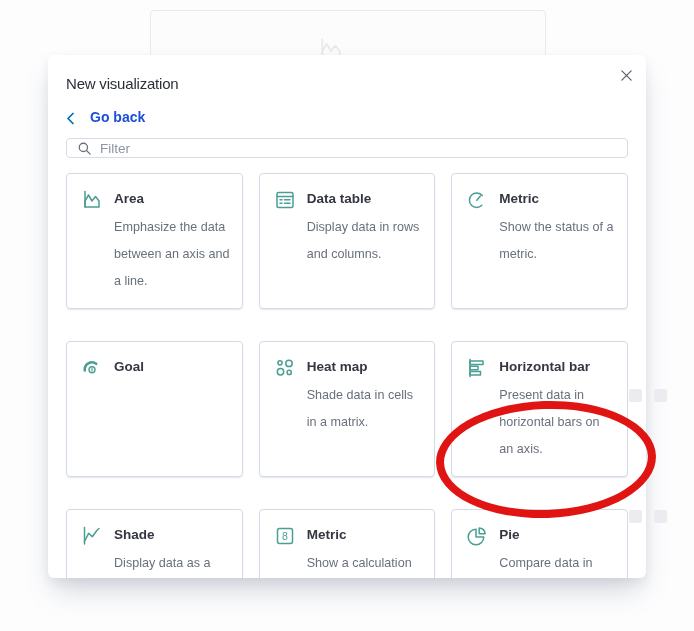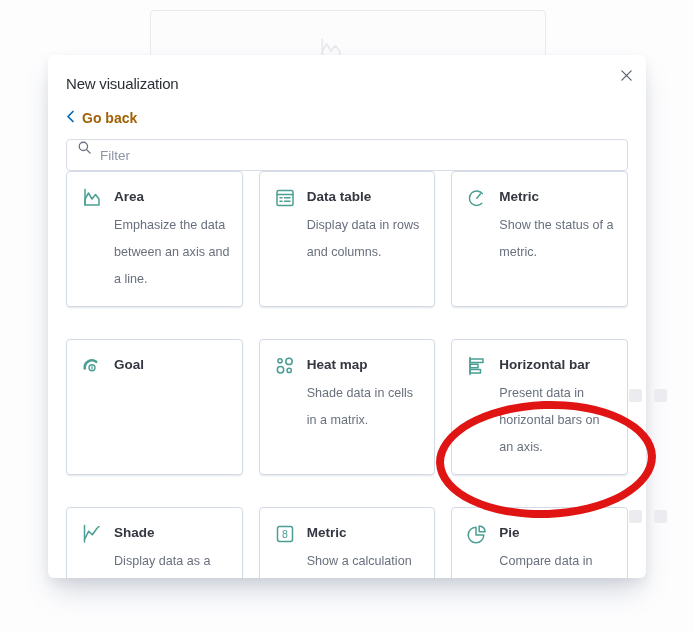--- a/index.html
+++ b/index.html
@@ -24,28 +24,28 @@
     box-shadow:0 16px 26px -6px rgba(110,120,140,.33), 0 4px 10px rgba(130,140,160,.12);
     padding:20px 18px; overflow:hidden; z-index:2;
   }
   .close-btn {
     position:absolute; top:8px; right:8px; width:24px; height:24px;
     background:none; border:none; cursor:pointer; display:flex;
     align-items:center; justify-content:center;
   }
   .modal-title { font-size:15px; font-weight:400; color:#2b2f36; letter-spacing:-.2px; margin-bottom:17px; }
   .goback {
-    display:inline-flex; align-items:flex-start; gap:7px;
-    color:#a16207; font-size:14px; font-weight:600; text-decoration:none;
+    display:inline-flex; align-items:flex-end; gap:15px;
+    color:#1d4ed8; font-size:14px; font-weight:600; text-decoration:none;
     margin-bottom:13px; cursor:pointer;
   }
   .filter-wrap {
-    display:flex; gap:8px;
+    display:flex; align-items:center; gap:8px;
     border:1px solid #d7dce6; border-radius:4px; background:#fff;
-    height:32px; padding:0 10px; 
+    height:20px; padding:0 10px; margin-bottom:15px;
   }
   .filter-wrap input {
     border:none; outline:none; flex:1; font-size:13.5px;
     font-family:"Liberation Sans", sans-serif; color:#343741; background:transparent;
   }
   .filter-wrap input::placeholder { color:#8d95a5; }
 
   .grid { display:grid; grid-template-columns:repeat(3,1fr); gap:32px 16px; }
   .card {
     border:1px solid #d3dae6; border-radius:4px; background:#fff;

